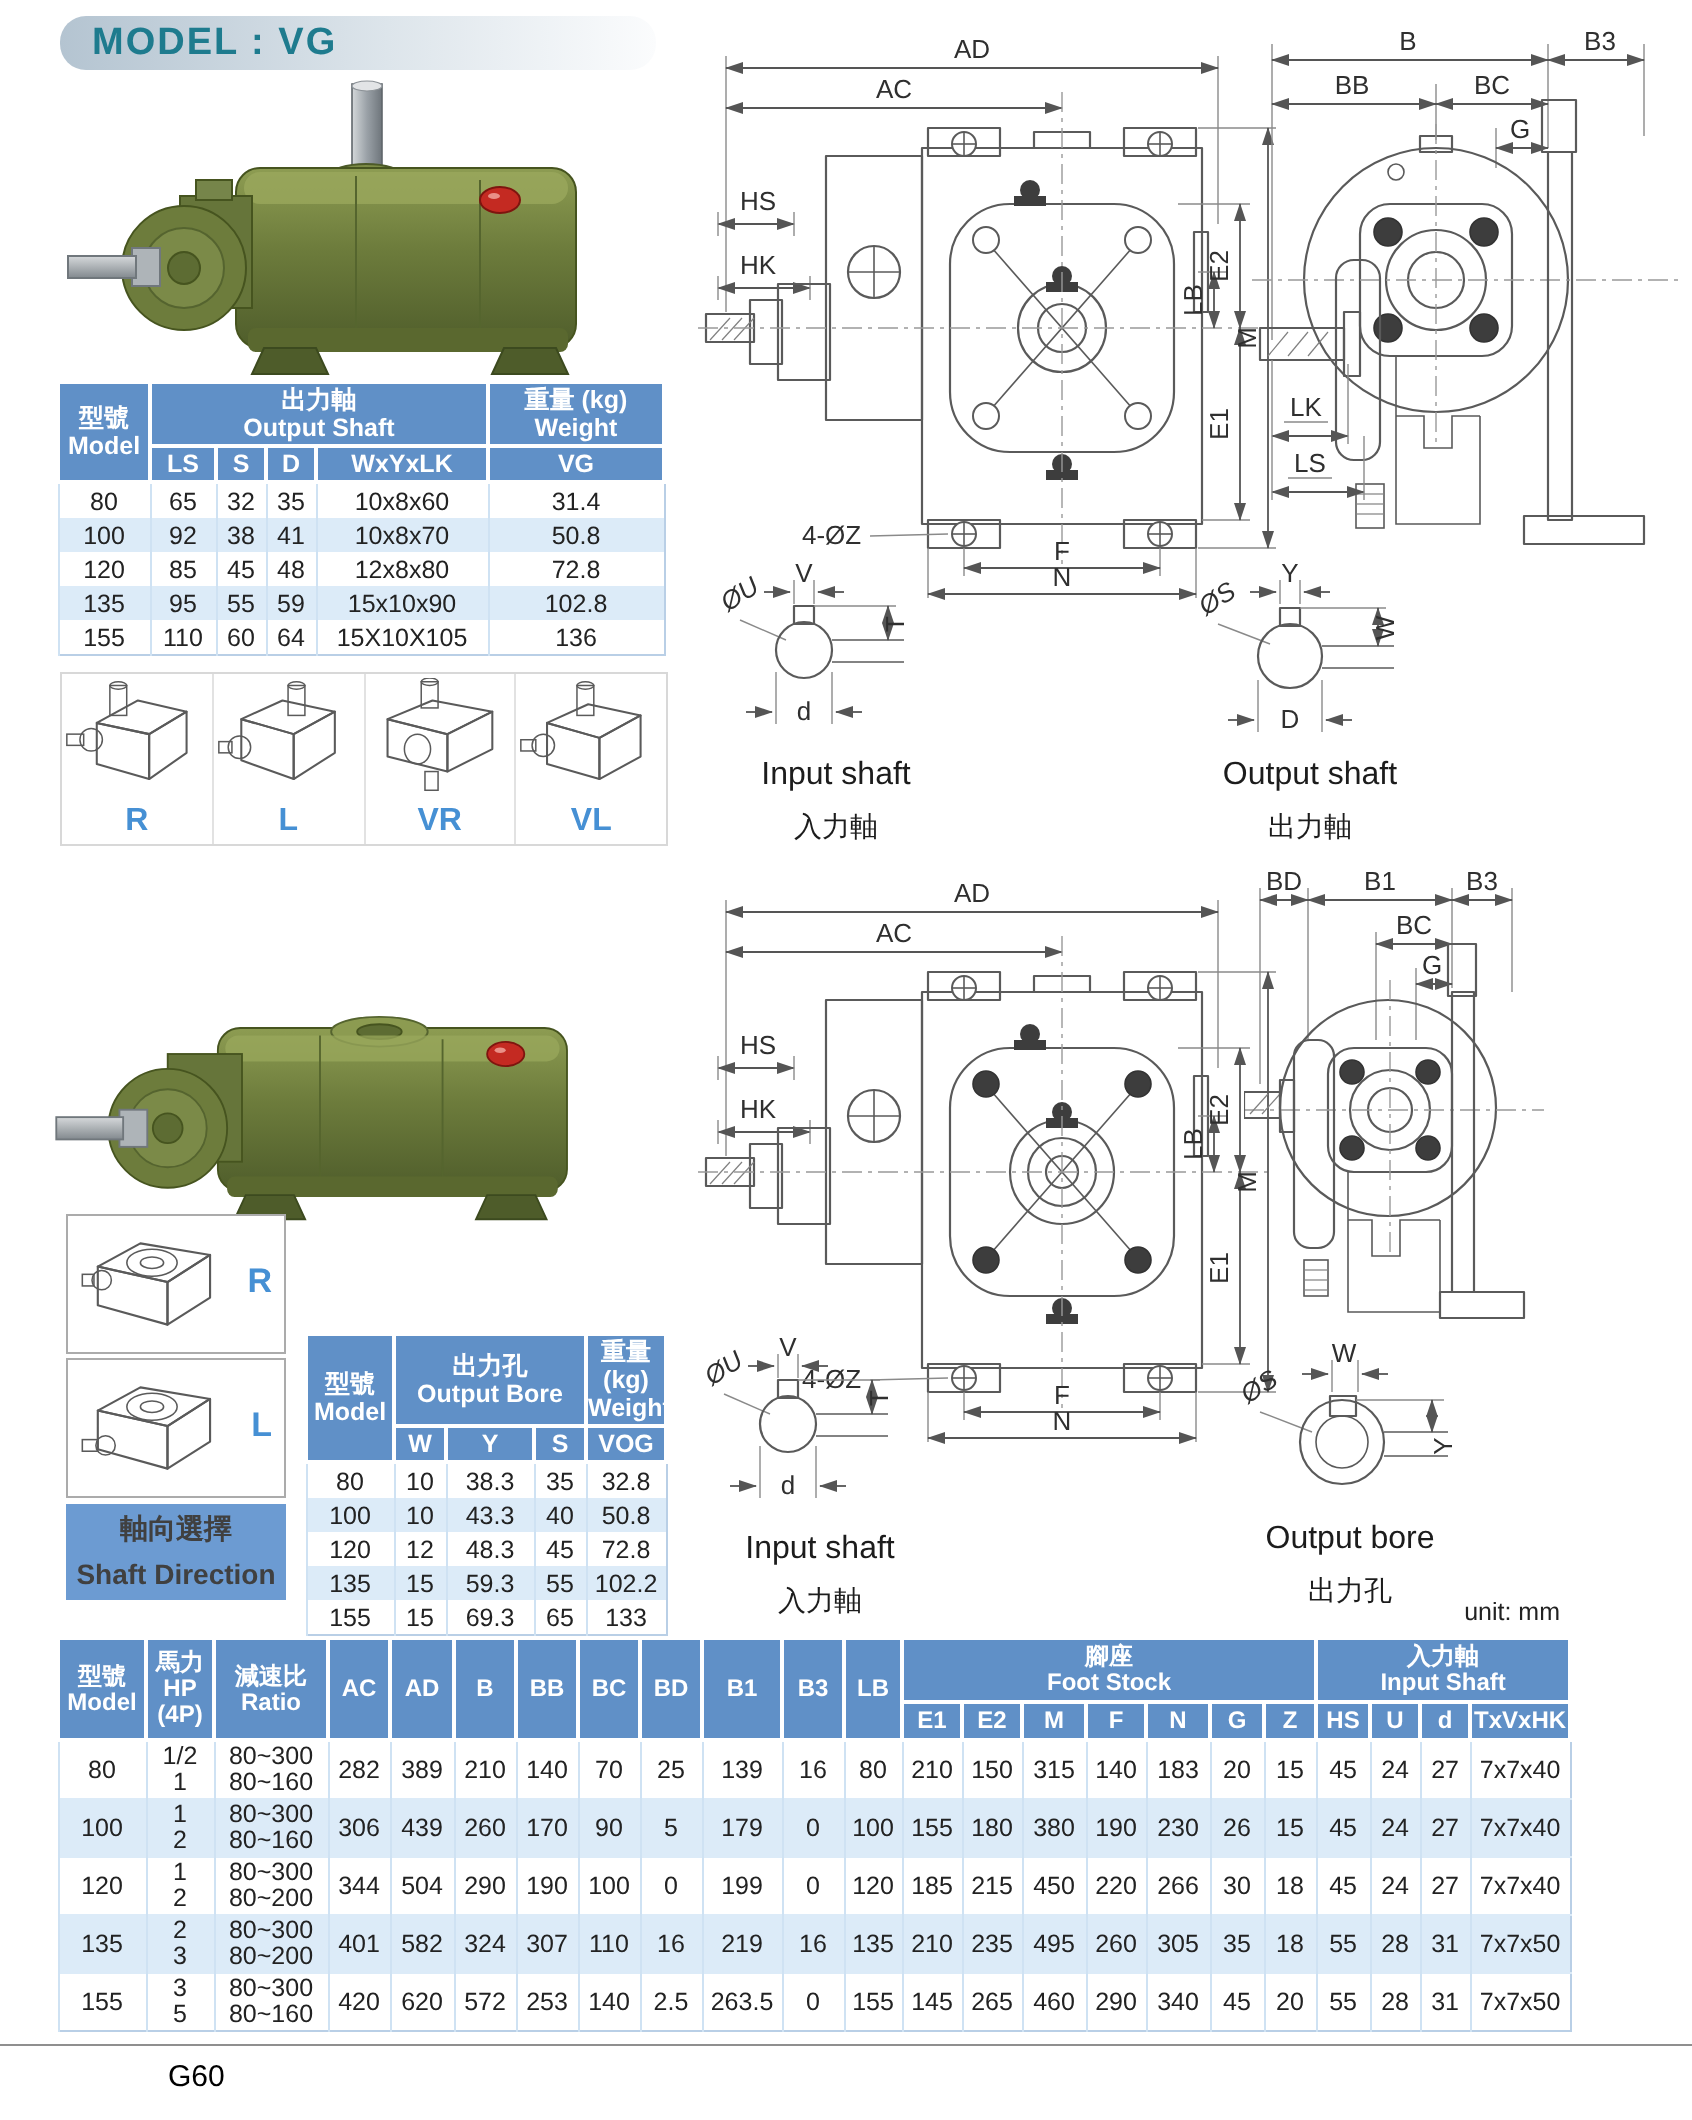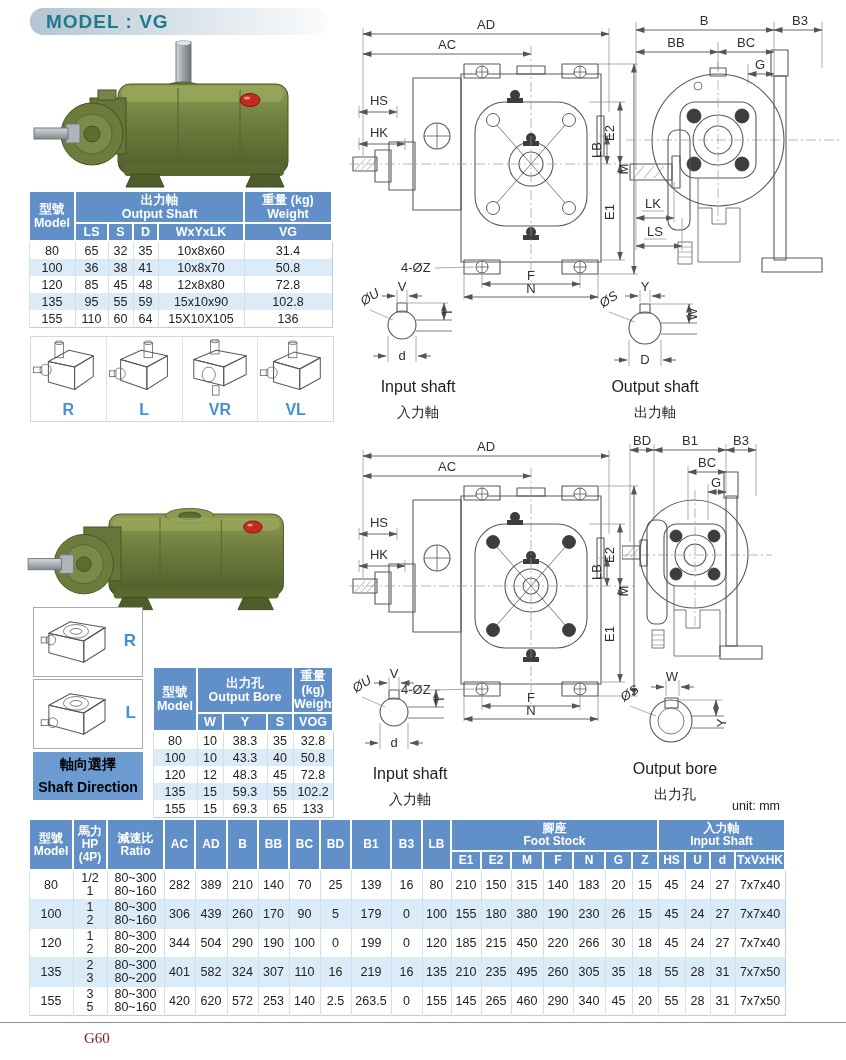--- a/index.html
+++ b/index.html
@@ -23,21 +23,21 @@
   .dirstrip{left:30px;top:336px;width:302px;border:1px solid #d8d8d8;}
   .dircells{display:flex;}
   .dircell{flex:1;border-right:1px solid #e2e2e2;text-align:center;padding-top:2px;}
   .dircell:last-child{border-right:none;}
   .dirlab{color:#4690d4;font-weight:bold;font-size:16px;text-align:center;line-height:16px;padding:1px 0 3px;}
   .dirbar{background:#6c9bd2;color:#fff;font-weight:bold;font-size:14px;text-align:center;
      line-height:21px;height:21px;}
   
   .vbox{left:33px;width:110px;height:70px;border:1px solid #ababab;background:#fff;
      display:flex;align-items:center;justify-content:space-between;padding:0 6px;box-sizing:border-box;}
-  .vbar{left:33px;top:752px;width:110px;background:#6c9bd2;color:#000000;font-weight:bold;
+  .vbar{left:33px;top:752px;width:110px;background:#6c9bd2;color:#404040;font-weight:bold;
      text-align:center;font-size:14px;line-height:23px;height:48px;padding-top:1px;box-sizing:border-box;}
   
   svg .pt{fill:none;stroke:#5a5a5a;stroke-width:1.1;stroke-linejoin:round;}
   svg .pt2{fill:none;stroke:#5a5a5a;stroke-width:.8;}
   svg .dl{stroke:#8a8a8a;stroke-width:.7;}
   svg .dim{stroke:#555;stroke-width:.9;marker-start:url(#as);marker-end:url(#ae);}
   svg .de{stroke:#555;stroke-width:.9;marker-end:url(#ae);}
   svg .cl{stroke:#999;stroke-width:.7;stroke-dasharray:10 3 2 3;fill:none;}
   svg .hat{stroke:#808080;stroke-width:.6;}
   svg .dt{font-size:13px;fill:#2f2f2f;font-family:"Liberation Sans",sans-serif;}
@@ -46,21 +46,21 @@
   .cap1{font-size:16px;color:#1c1c1c;text-align:center;}
   .cap2{font-size:14px;color:#1c1c1c;text-align:center;margin-top:8px;}
   
   table.dimtab{border-collapse:collapse;table-layout:fixed;font-size:12.5px;border:1px solid #b9cfe6;}
   table.dimtab th{background:#6090c7;color:#fff;font-weight:bold;border:2px solid #fff;
      font-size:12px;line-height:13px;padding:2px 0;}
   table.dimtab td{text-align:center;color:#222;border-left:1px solid #cfe2f3;
      border-top:1px solid #dcebf8;padding:1px 0;line-height:13px;}
   .unitnote{left:640px;top:799px;width:140px;text-align:right;font-size:12.5px;color:#222;}
   .footrule{left:0;top:1022px;width:846px;border-top:1px solid #8f8f8f;}
-  .pagenum{left:84px;top:1030px;font-family:Liberation Serif, serif;font-size:15px;color:#7f1d1d;}
+  .pagenum{left:84px;top:1030px;font-family:Liberation Sans, sans-serif;font-size:15px;color:#000000;}
 </style>
 </head>
 <body>
 
 <div class="page">
 
 <svg width="0" height="0" class="abs" aria-hidden="true">
   <defs>
     <marker id="ae" markerWidth="10" markerHeight="8" refX="8.5" refY="3" orient="auto" markerUnits="userSpaceOnUse">
           <path d="M0,0L9,3L0,6Z" fill="#555"></path>
@@ -148,21 +148,21 @@
     <tr>
           <td>80</td>
           <td>65</td>
           <td>32</td>
           <td>35</td>
           <td>10x8x60</td>
           <td>31.4</td>
         </tr>
     <tr class="alt">
           <td>100</td>
-          <td>36</td>
+          <td>92</td>
           <td>38</td>
           <td>41</td>
           <td>10x8x70</td>
           <td>50.8</td>
         </tr>
     <tr>
           <td>120</td>
           <td>85</td>
           <td>45</td>
           <td>48</td>

